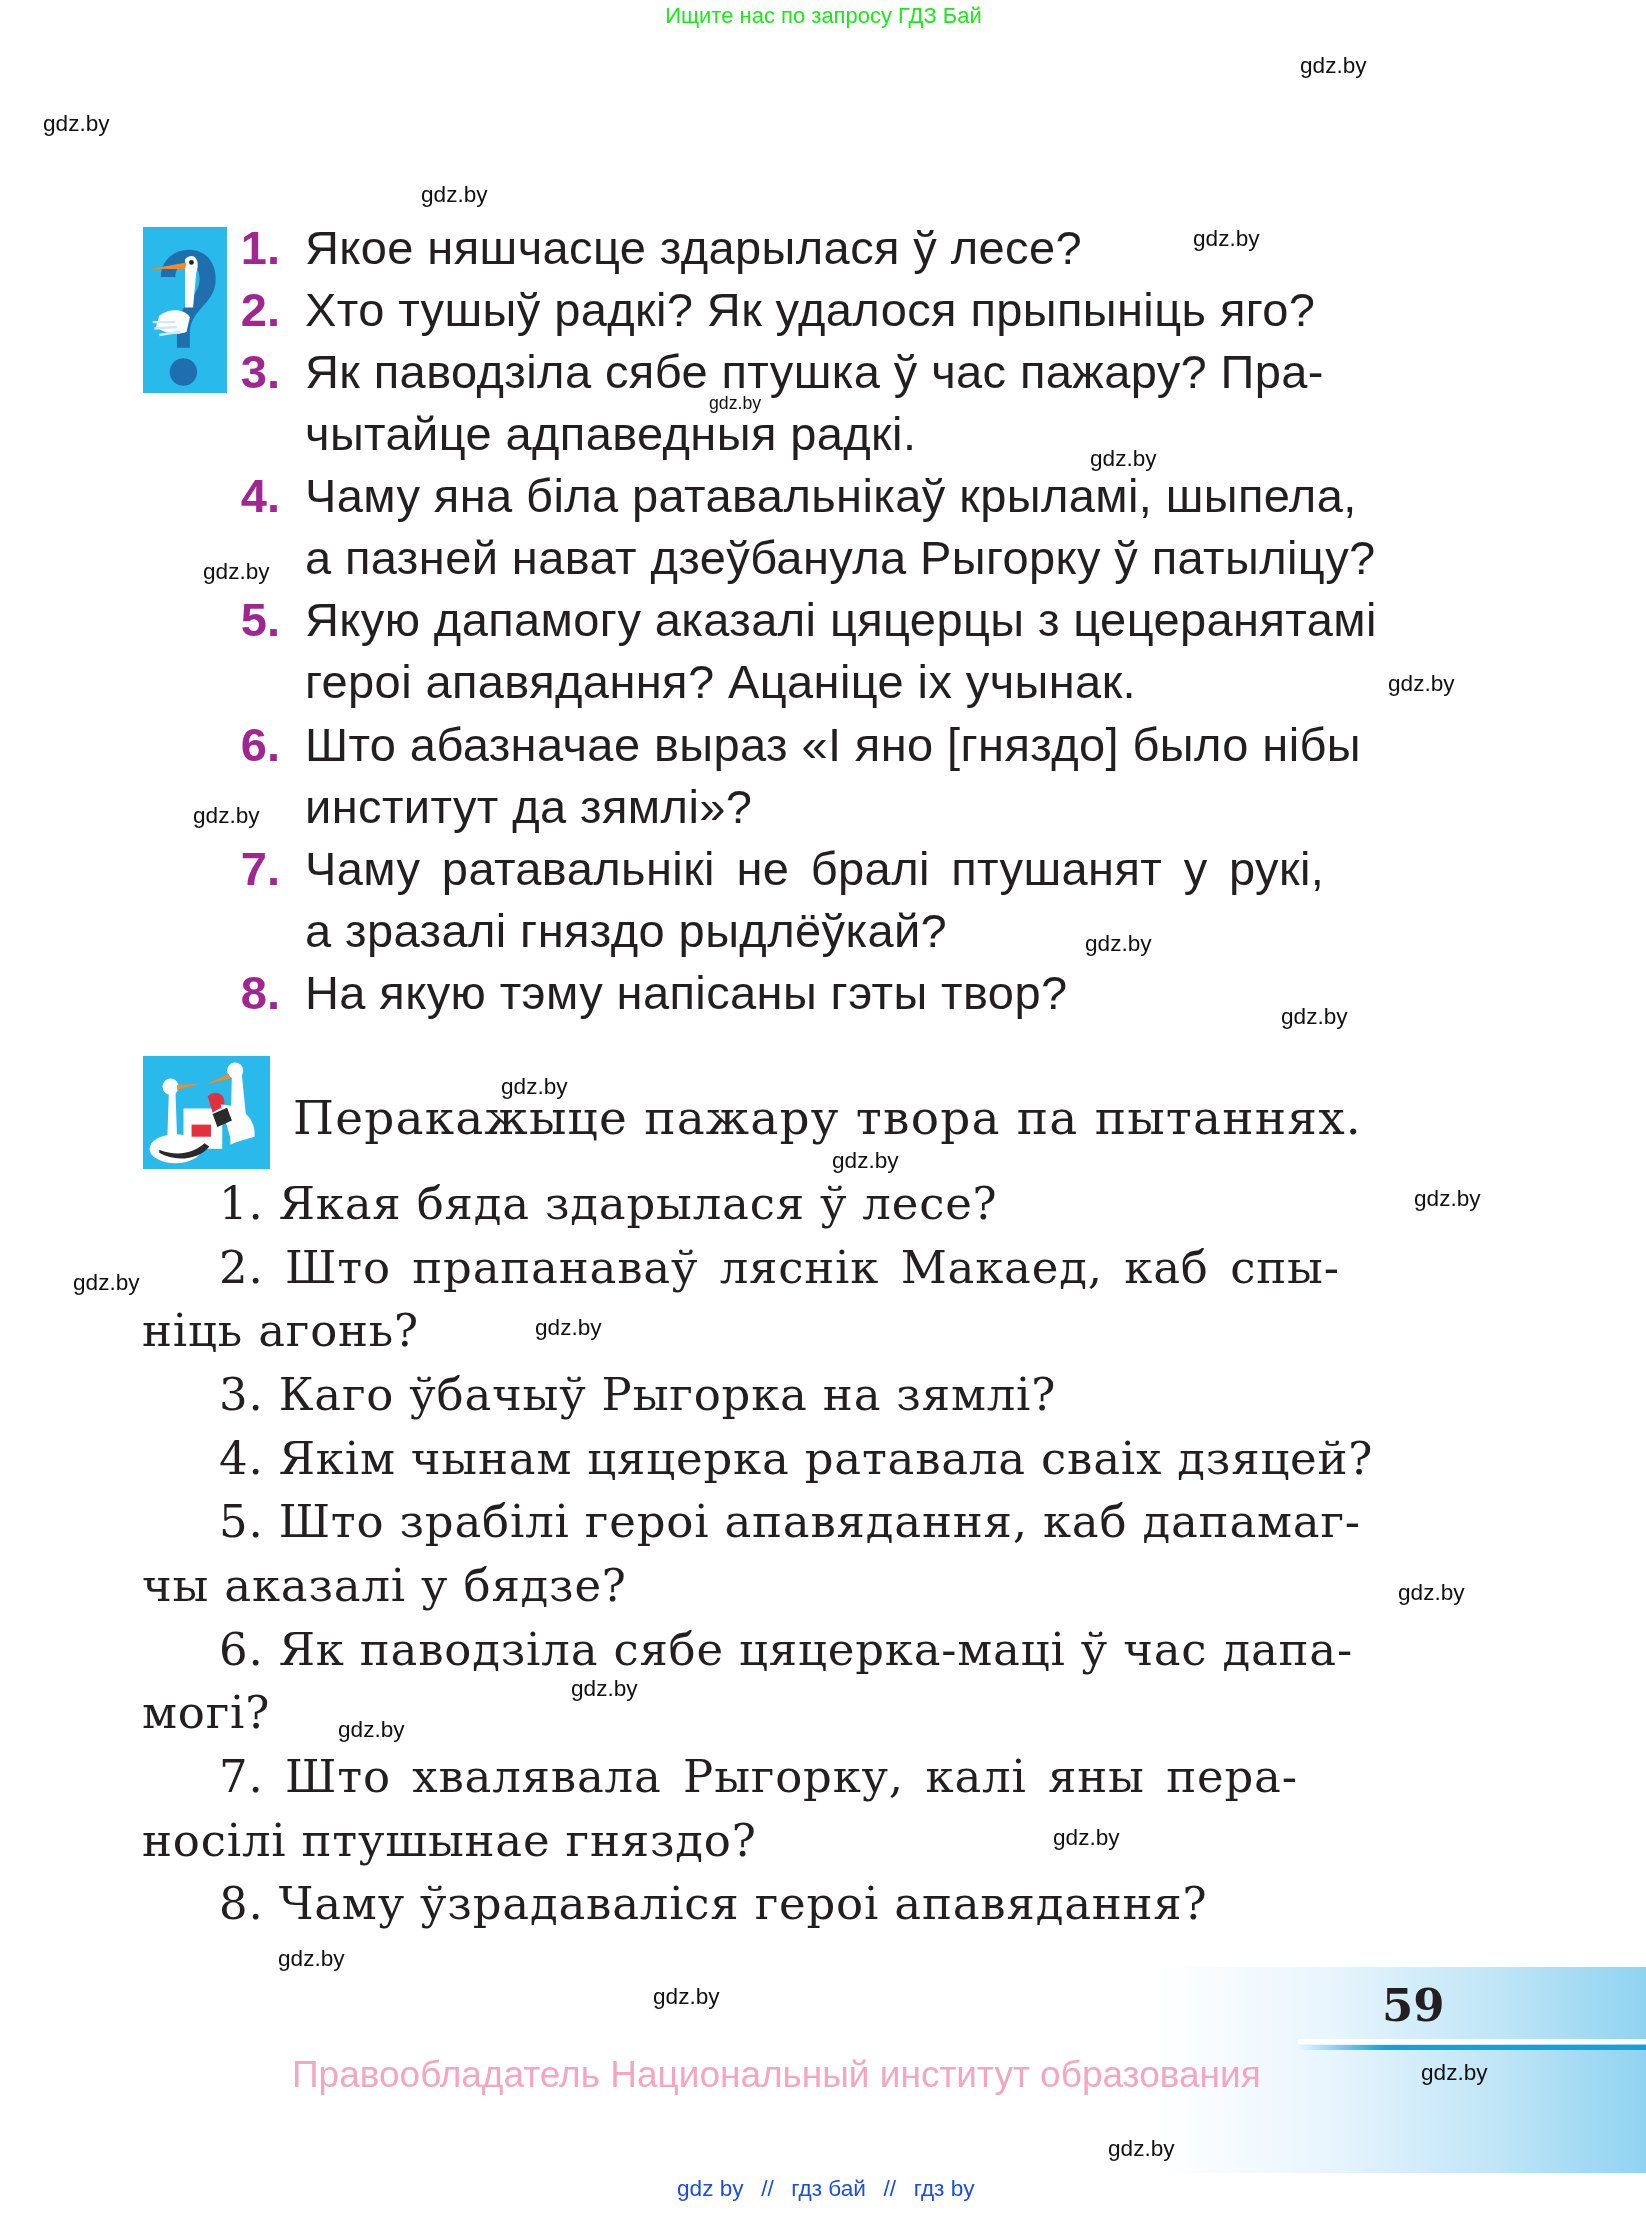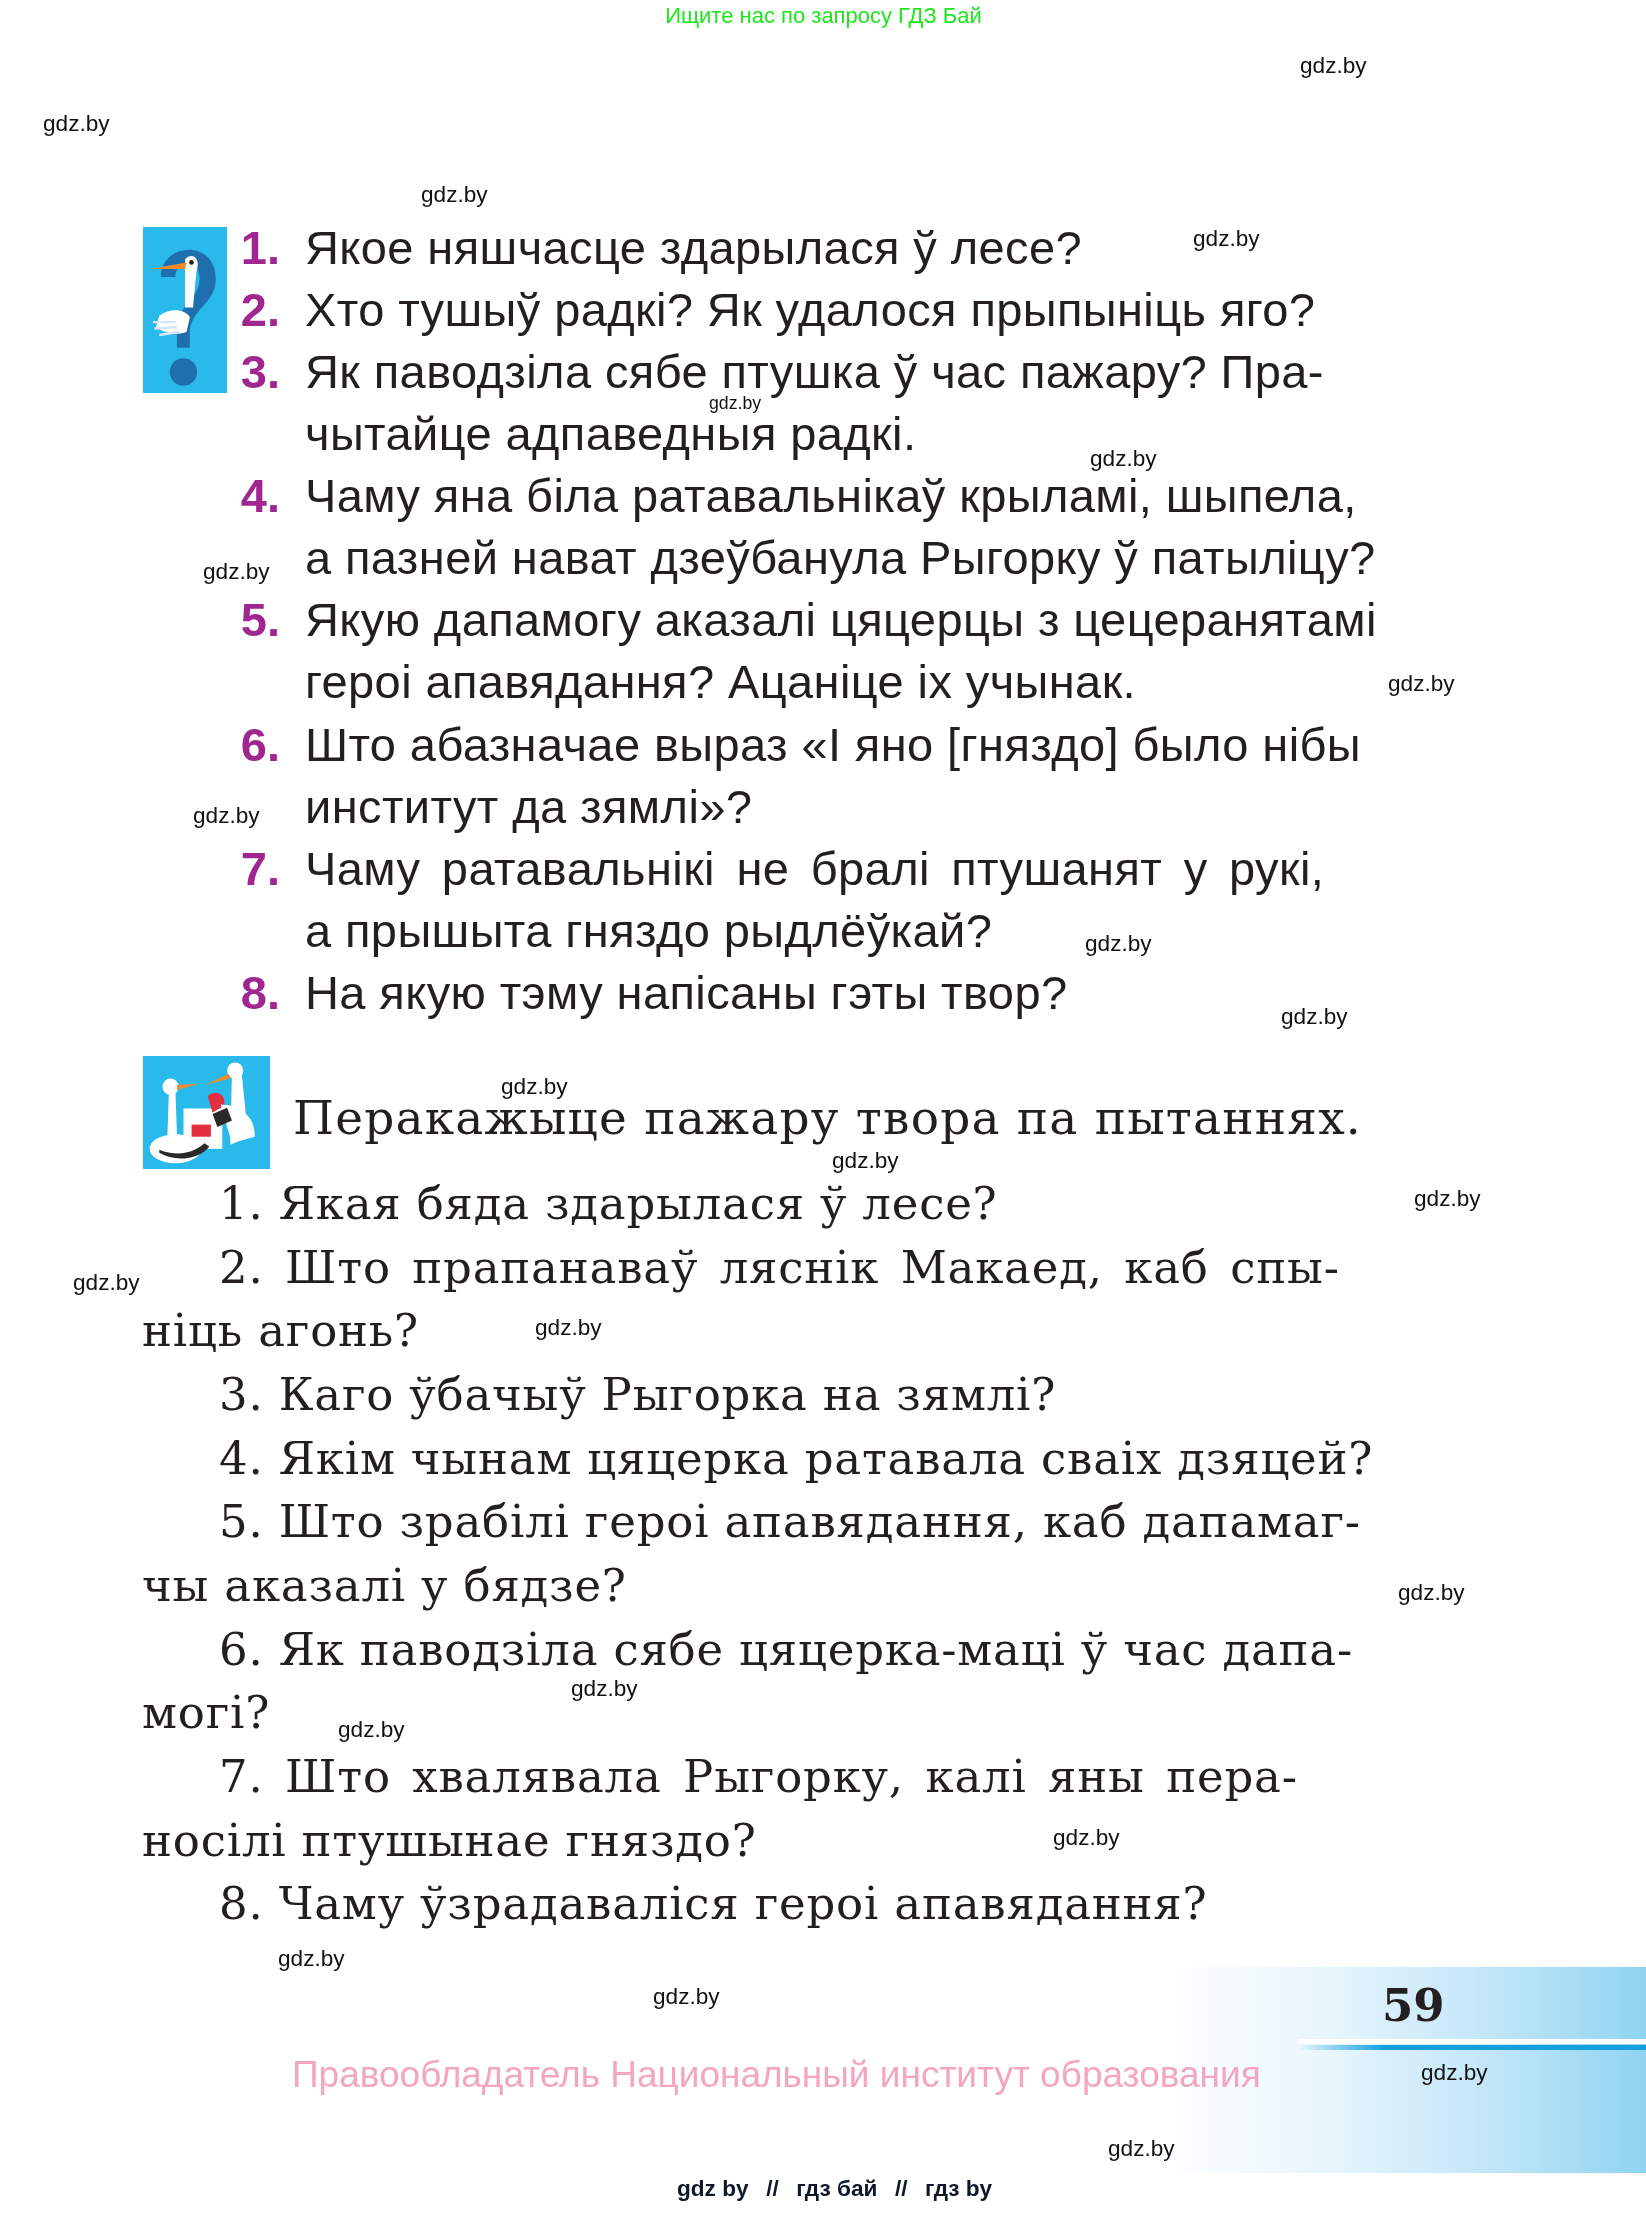--- a/index.html
+++ b/index.html
@@ -23,21 +23,21 @@
   .heading { left: 293px; top: 1092px; font-family: "DejaVu Serif", "Liberation Serif", serif; font-size: 47px; line-height: 52px; color: #231f20; white-space: nowrap; letter-spacing: 1.2px; }
 
   .r-line { position: absolute; font-family: "DejaVu Serif", "Liberation Serif", serif; font-size: 45px; line-height: 50px; color: #231f20; white-space: nowrap; letter-spacing: 0.8px; }
 
   
   .footer-panel { left: 1157px; top: 1967px; width: 490px; height: 206px; background: linear-gradient(to right, #ffffff 0%, #e8f5fd 35%, #bfe5f7 70%, #8fd3f1 100%); }
   .footer-rule-white { left: 1298px; top: 2039px; width: 349px; height: 4.8px; background: #ffffff; }
   .footer-rule-blue { left: 1298px; top: 2045px; width: 349px; height: 4.8px; background: linear-gradient(to right, rgba(21,160,220,0) 0%, #15a0dc 25%, #15a0dc 100%); }
   .page-num { left: 1382px; top: 1979px; font-family: "DejaVu Serif", "Liberation Serif", serif; font-size: 45px; font-weight: bold; color: #231f20; }
   .copyright { left: 292px; top: 2054px; font-family: "Liberation Sans", sans-serif; font-size: 37px; color: #f4a6c0; white-space: nowrap; }
-  .bottom-links { left: 677px; top: 2176px; font-family: "Liberation Sans", sans-serif; font-size: 22.6px; color: #0f172a; white-space: nowrap; font-weight: bold; }
+  .bottom-links { left: 677px; top: 2176px; font-family: "Liberation Sans", sans-serif; font-size: 22.6px; color: #1d4ed8; white-space: nowrap; }
   .bottom-links span { margin-right: 11.3px; }
 </style>
 </head>
 <body>
 
 <div class="abs top-banner">Ищите нас по запросу ГДЗ Бай</div>
 
 <div class="abs wm" style="left:1300px;top:53px;">gdz.by</div>
 <div class="abs wm" style="left:43px;top:111px;">gdz.by</div>
 <div class="abs wm" style="left:421px;top:182px;">gdz.by</div>
@@ -95,21 +95,21 @@
   <div class="q-num" style="top:596px;">5.</div>
   <div class="q-line" style="top:596px;">Якую дапамогу аказалі цяцерцы з цецеранятамі</div>
   <div class="q-line" style="top:658px;">героі апавядання? Ацаніце іх учынак.</div>
 
   <div class="q-num" style="top:721px;">6.</div>
   <div class="q-line" style="top:721px;">Што абазначае выраз «І яно [гняздо] было нібы</div>
   <div class="q-line" style="top:783px;">институт да зямлі»?</div>
 
   <div class="q-num" style="top:845px;">7.</div>
   <div class="q-line" style="top:845px;word-spacing:8px;">Чаму ратавальнікі не бралі птушанят у рукі,</div>
-  <div class="q-line" style="top:907px;">а прышыта гняздо рыдлёўкай?</div>
+  <div class="q-line" style="top:907px;">а зразалі гняздо рыдлёўкай?</div>
 
   <div class="q-num" style="top:969px;">8.</div>
   <div class="q-line" style="top:969px;">На якую тэму напісаны гэты твор?</div>
 </div>
 
 <div class="abs ricon">
   <svg viewBox="0 0 157 140" xmlns="http://www.w3.org/2000/svg">
     <rect width="157" height="140" fill="#29b9ea"></rect>
     <rect x="50" y="65" width="48" height="50" fill="#ffffff"></rect>
     <path d="M60 85 L84 85 L84 100 L60 100 Z" fill="#e2303d"></path>

